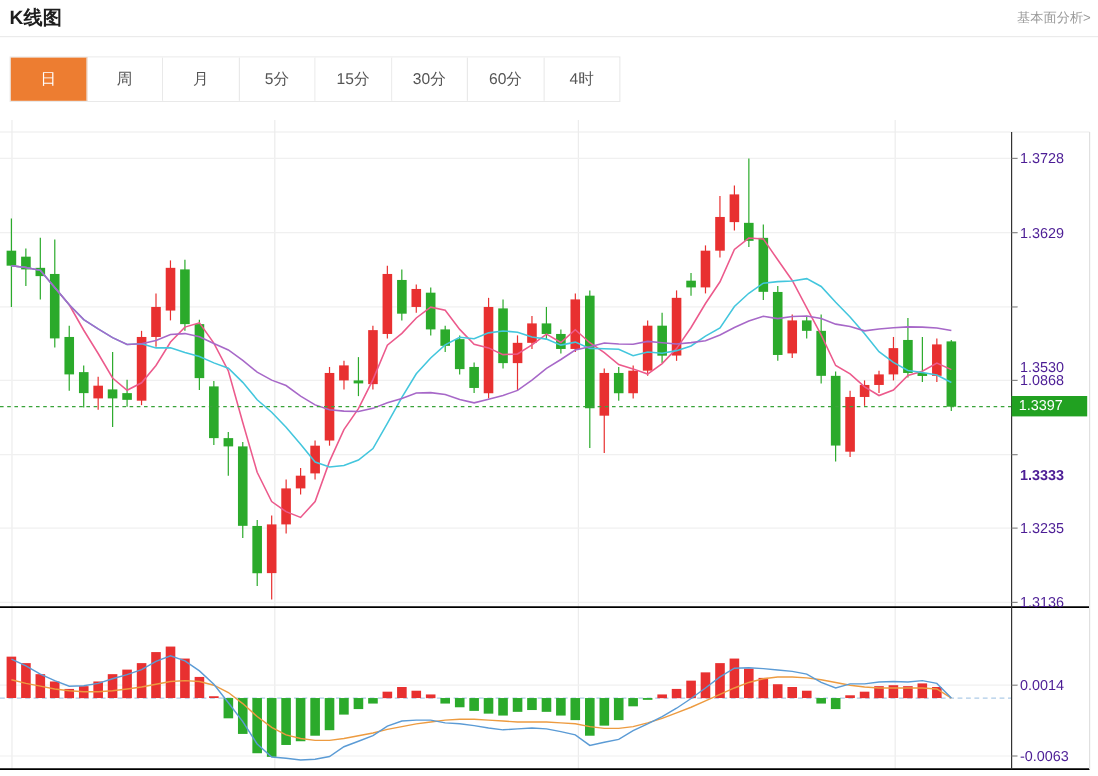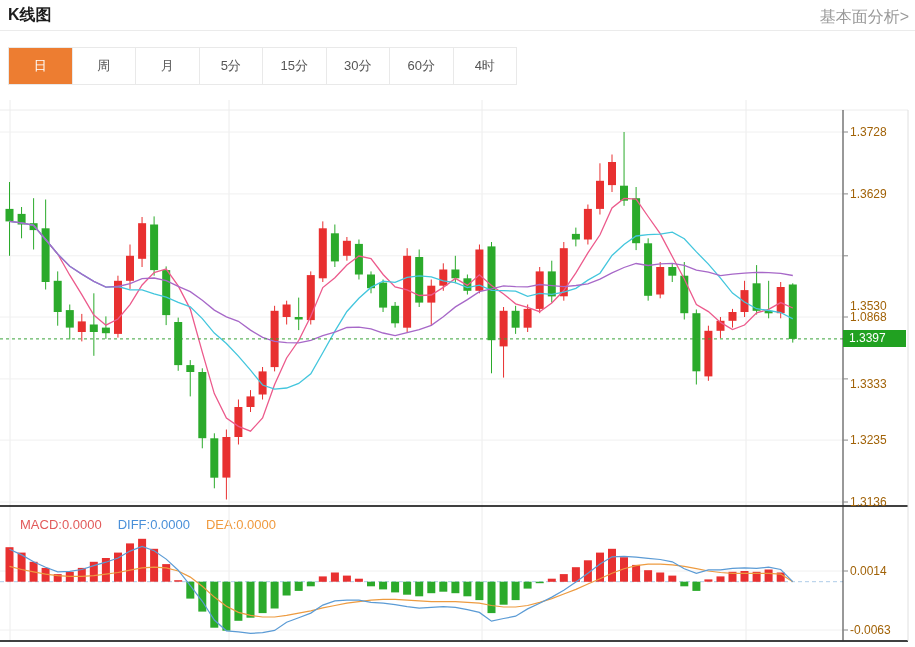--- a/index.html
+++ b/index.html
@@ -1,34 +1,34 @@
 <!DOCTYPE html>
 <html><head>
 <meta charset="utf-8">
 <style>
   html,body{margin:0;padding:0;background:#fff;}
   #app{position:relative;width:915px;height:647px;background:#fff;overflow:hidden;
        font-family:"Liberation Sans","DejaVu Sans",sans-serif;}
   .abs{position:absolute;}
   #page-title{left:8px;top:5px;font-size:16px;font-weight:bold;color:#1d1d1d;}
-  #fund-link{right:6px;top:7px;font-size:16px;color:#999;cursor:pointer;}
+  #fund-link{right:6px;top:7px;font-size:11px;color:#999;cursor:pointer;}
   #head-divider{left:0;top:30px;width:915px;height:0;border-top:1px solid #ebebeb;}
   #tabbar{left:8px;top:47px;display:flex;border:1px solid #e9e9e9;}
   .tab{width:62.5px;height:36px;line-height:36px;text-align:center;font-size:13px;
        color:#555;background:#fff;border-right:1px solid #e9e9e9;cursor:pointer;}
   .tab:last-child{border-right:none;}
   .tab.active{background:#ED7D31;color:#fff;}
   #ohlc-bar{left:18px;top:91px;font-size:13px;display:flex;gap:13px;}
   #ohlc-bar .lbl{color:#333;}
   #ohlc-bar .val{color:#1FA71F;}
   #ma-bar{left:18px;top:111px;font-size:13px;display:flex;gap:14px;}
   #ma5-item{color:#E8517E;} #ma10-item{color:#35C3DB;} #ma20-item{color:#B464C8;}
   #macd-bar{left:20px;top:517px;font-size:13px;display:flex;gap:16px;}
   #macd-item{color:#E25A5A;} #diff-item{color:#4A90D9;} #dea-item{color:#F09A3E;}
-  .ylab{position:absolute;left:850px;font-size:12px;color:#a16207;height:16px;line-height:16px;}
+  .ylab{position:absolute;left:850px;font-size:12px;color:#4c1d95;height:16px;line-height:16px;}
   #price-tag{position:absolute;left:843px;width:63px;height:17px;background:#21A121;
              color:#fff;font-size:12px;line-height:17px;padding-left:6px;box-sizing:border-box;}
   svg{position:absolute;left:0;top:0;}
 </style>
 </head>
 <body>
 
 <div id="app">
   <div id="page-title" class="abs">K线图</div>
   <div id="fund-link" class="abs">基本面分析&gt;</div>
@@ -40,25 +40,20 @@
     <div class="tab">月</div>
     <div class="tab">5分</div>
     <div class="tab">15分</div>
     <div class="tab">30分</div>
     <div class="tab">60分</div>
     <div class="tab">4时</div>
   </div>
 
 
 
-  <div id="macd-bar" class="abs">
-    <span id="macd-item"><span>MACD:</span><span>0.0000</span></span>
-    <span id="diff-item"><span>DIFF:</span><span>0.0000</span></span>
-    <span id="dea-item"><span>DEA:</span><span>0.0000</span></span>
-  </div>
 
   <svg id="chart-svg" width="915" height="647">
       <line x1="10" y1="100" x2="10" y2="641" stroke="#ececec" stroke-width="1"></line>
       <line x1="229" y1="100" x2="229" y2="641" stroke="#ececec" stroke-width="1"></line>
       <line x1="482" y1="100" x2="482" y2="641" stroke="#ececec" stroke-width="1"></line>
       <line x1="746" y1="100" x2="746" y2="641" stroke="#ececec" stroke-width="1"></line>
       <line x1="0" y1="132.0" x2="843" y2="132.0" stroke="#f0f0f0" stroke-width="1"></line>
       <line x1="0" y1="193.9" x2="843" y2="193.9" stroke="#f0f0f0" stroke-width="1"></line>
       <line x1="0" y1="255.8" x2="843" y2="255.8" stroke="#f0f0f0" stroke-width="1"></line>
       <line x1="0" y1="317.0" x2="843" y2="317.0" stroke="#f0f0f0" stroke-width="1"></line>
@@ -288,20 +283,20 @@
       <line x1="843" y1="440.1" x2="848" y2="440.1" stroke="#888" stroke-width="1"></line>
       <line x1="843" y1="502.0" x2="848" y2="502.0" stroke="#888" stroke-width="1"></line>
       <line x1="843" y1="571.0" x2="848" y2="571.0" stroke="#888" stroke-width="1"></line>
       <line x1="843" y1="630.0" x2="848" y2="630.0" stroke="#888" stroke-width="1"></line>
     </svg>
   <div id="labels-layer">
       <div class="ylab" style="top: 124px;">1.3728</div>
       <div class="ylab" style="top: 185.875px;">1.3629</div>
       <div class="ylab" style="top: 257px; margin-top: 41px;">1.3530</div>
       <div class="ylab" style="top: 309px;">1.0868</div>
-      <div class="ylab" style="top: 376px;">1.3333</div>
+      <div class="ylab" style="top: 388px; font-weight: bold;">1.3333</div>
       <div class="ylab" style="top: 432.125px;">1.3235</div>
       <div class="ylab" style="top: 494px; text-align: right;">1.3136</div>
       <div class="ylab" style="top: 563px;">0.0014</div>
       <div class="ylab" style="top: 622px;">-0.0063</div>
       <div id="price-tag" style="top: 330.4px;">1.3397</div>
     </div>
 </div>
 
 </body></html>

